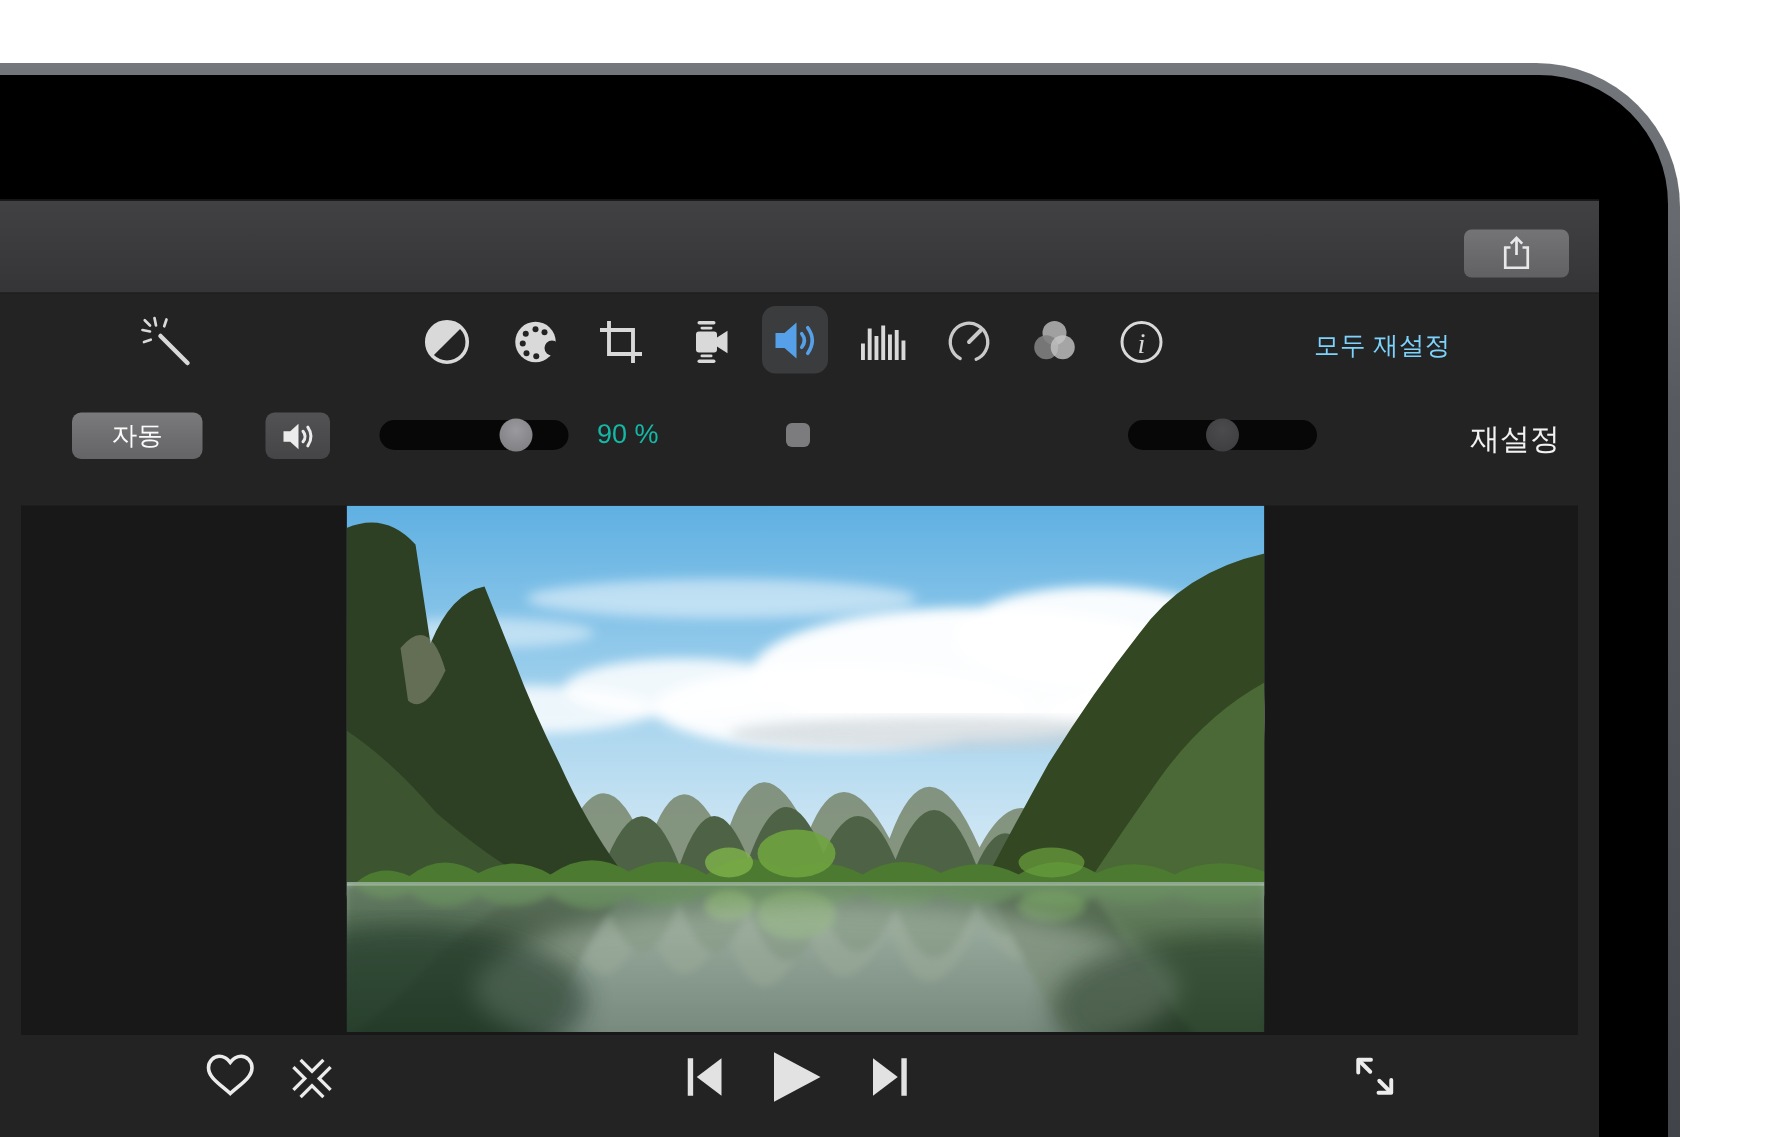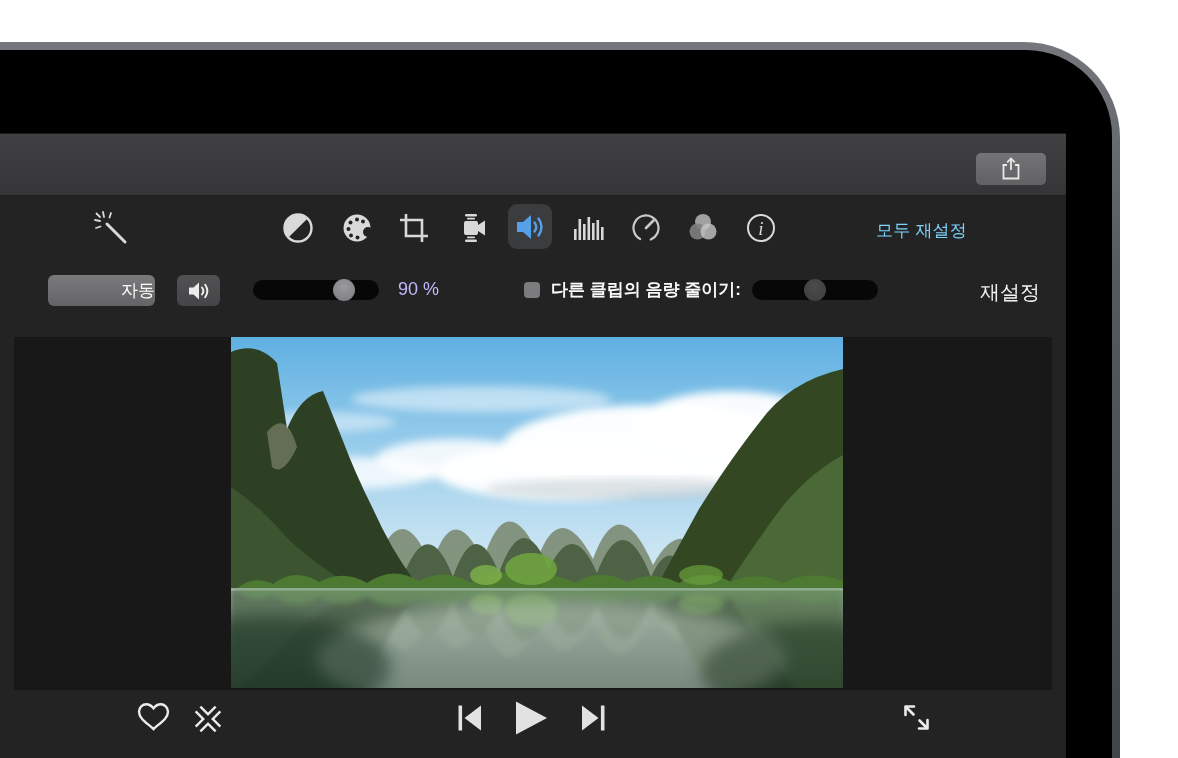--- a/index.html
+++ b/index.html
@@ -19,30 +19,30 @@
     border-top:1px solid #1a1a1c;border-bottom:1px solid #1f1f21;box-sizing:border-box;}
   .share-btn{position:absolute;right:20px;top:19px;width:70px;height:32px;border-radius:5px;
     background:linear-gradient(#747477,#616164);display:flex;align-items:center;justify-content:center;cursor:default;}
   
   .tool{position:absolute;top:76px;width:38px;height:38px;display:flex;align-items:center;justify-content:center;}
   .tool-selected-bg{position:absolute;left:508px;top:71px;width:44px;height:45px;border-radius:9px;background:#3b3c3e;
     display:flex;align-items:center;justify-content:center;}
   .reset-all{position:absolute;top:86px;left:845px;width:122px;text-align:right;
     font-size:17px;color:#7dd3fc;letter-spacing:.2px;}
   
-  .auto-btn{position:absolute;left:48px;top:142px;width:107px;height:31px;border-radius:6px;
+  .auto-btn{position:absolute;left:48px;top:142px;width:87px;height:31px;border-radius:6px;
     background:linear-gradient(#7a7a7c,#646466);color:#fbfbfb;font-size:17px;
-    display:flex;align-items:center;justify-content:flex-end;}
+    display:flex;align-items:center;justify-content:center;}
   .mute-btn{position:absolute;left:177px;top:142px;width:43px;height:31px;border-radius:6px;
     background:linear-gradient(#525254,#454547);display:flex;align-items:center;justify-content:center;}
   .slider{position:absolute;top:147px;width:126px;height:20px;border-radius:10px;background:#070707;}
   .slider .thumb{position:absolute;top:-1px;width:22px;height:22px;border-radius:50%;}
   .thumb-light{background:radial-gradient(circle at 50% 35%,#9a9a9e,#7b7b7f);}
   .thumb-dark{background:radial-gradient(circle at 50% 35%,#4b4b4e,#3c3c3f);}
-  .pct{position:absolute;left:398px;top:146px;width:80px;font-size:18px;color:#c4b5fd;}
+  .pct{position:absolute;left:398px;top:146px;width:80px;font-size:18px;color:#14b8a6;}
   .checkbox{position:absolute;left:524px;top:149px;width:16px;height:16px;border-radius:4px;background:#7c7c7e;}
   .duck-label{position:absolute;left:551px;top:145px;font-size:17px;font-weight:600;color:#fafafa;}
   .reset{position:absolute;left:950px;top:146px;width:90px;text-align:right;font-size:20px;color:#f2f2f2;}
   
   .viewer{position:absolute;left:14px;top:204px;width:1038px;height:353px;background:#181818;}
   .photo{position:absolute;left:217px;top:0;width:612px;height:351px;overflow:hidden;}
   
   .bicon{position:absolute;display:flex;align-items:center;justify-content:center;}
   svg{display:block;}
 </style>
@@ -191,21 +191,20 @@
     </div>
 
     <div class="slider" style="left:253px;">
       <div class="thumb thumb-light" style="left: calc(72% - 11px);"></div>
     </div>
 
     <div class="pct">90 %</div>
 
     <div class="checkbox"></div>
 
-    <div class="duck-label">다른 클립의 음량 줄이기:</div>
 
     <div class="slider" style="left:752px;">
       <div class="thumb thumb-dark" style="left: calc(50% - 11px);"></div>
     </div>
 
     <div class="reset">재설정</div>
 
     <div class="viewer">
       <div class="photo">
         <svg width="612" height="351" viewBox="0 0 612 351">

